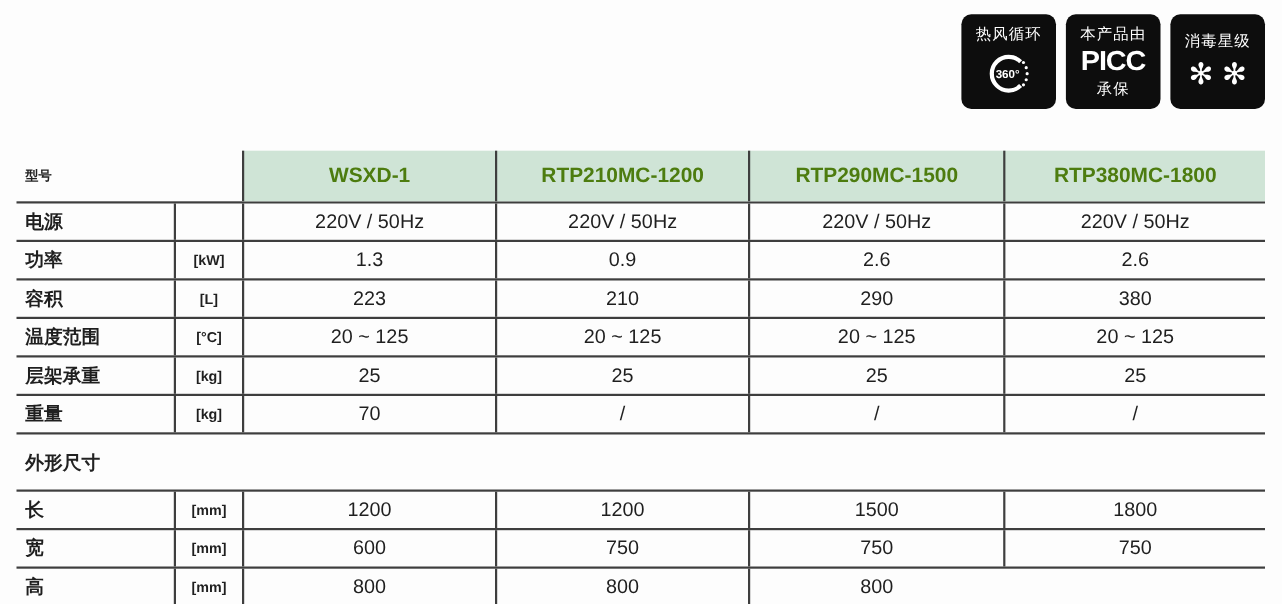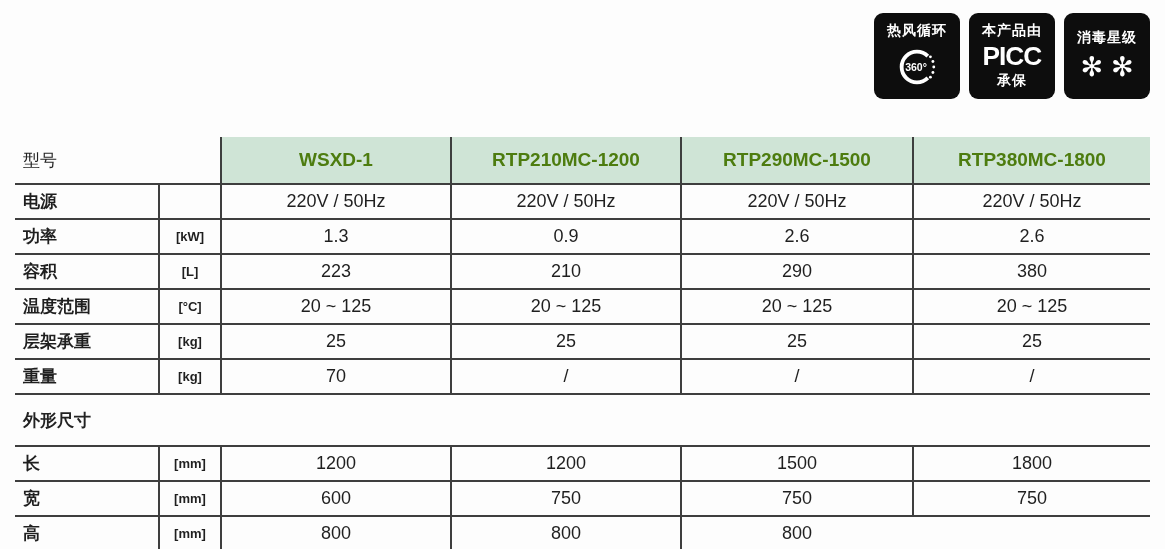--- a/index.html
+++ b/index.html
@@ -18,21 +18,21 @@
     display:flex; gap:9px;
   }
   .badge {
     width:86px; height:86px;
     background:#0d0d0d; border-radius:9px;
     color:#fff;
     display:flex; flex-direction:column;
     align-items:center; justify-content:center;
     row-gap:3px;
   }
-  .badge-title { font-size:14px; font-weight:700; letter-spacing:1px; white-space:nowrap; }
+  .badge-title { font-size:14px; font-weight:400; letter-spacing:1px; white-space:nowrap; }
   .badge-icon360 { margin-top:1px; }
   .snowflakes { font-size:27px; font-weight:700; letter-spacing:8px; text-indent:8px; line-height:34px; }
   .picc-logo { font-size:25px; font-weight:800; letter-spacing:-1px; line-height:26px; transform:scaleX(1.05); }
 
   
   .spec-table {
     position:absolute; left:15px; top:137px; width:1135px;
   }
   .trow {
     display:grid;
@@ -63,21 +63,21 @@
     grid-column:auto;
     background:#cfe4d6;
     border-left:2px solid #3e3e3e;
     display:flex; align-items:center; justify-content:center;
     font-size:19px; font-weight:700; color:#4d7c0f;
   }
   .header .head-label {
     grid-column:1 / 3;
     display:flex; align-items:center;
     padding-left:8px;
-    font-size:17px; font-weight:400;
+    font-size:12px; font-weight:700;
   }
   .section-row .section-label {
     grid-column:1 / -1;
     display:flex; align-items:center;
     padding-left:8px;
     font-size:17px; font-weight:600;
   }
 </style>
 </head>
 <body>

